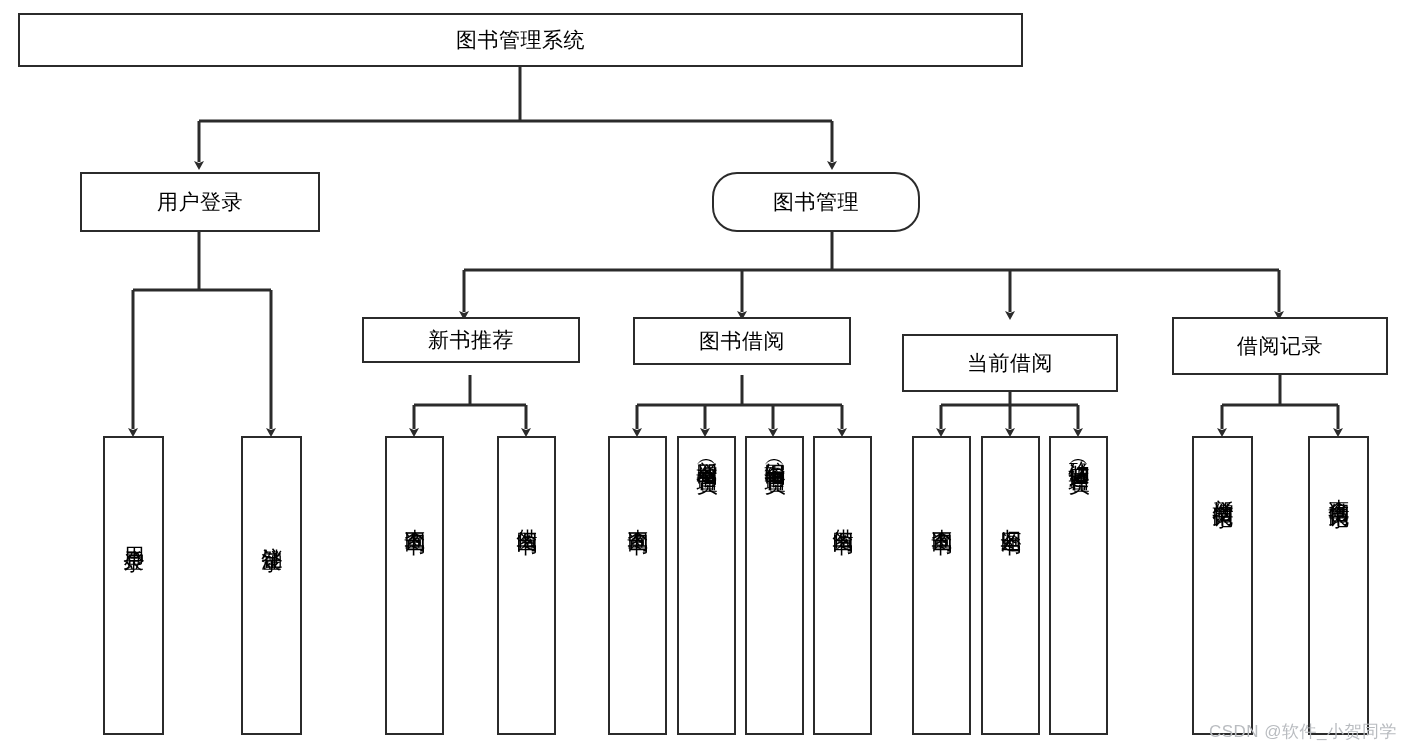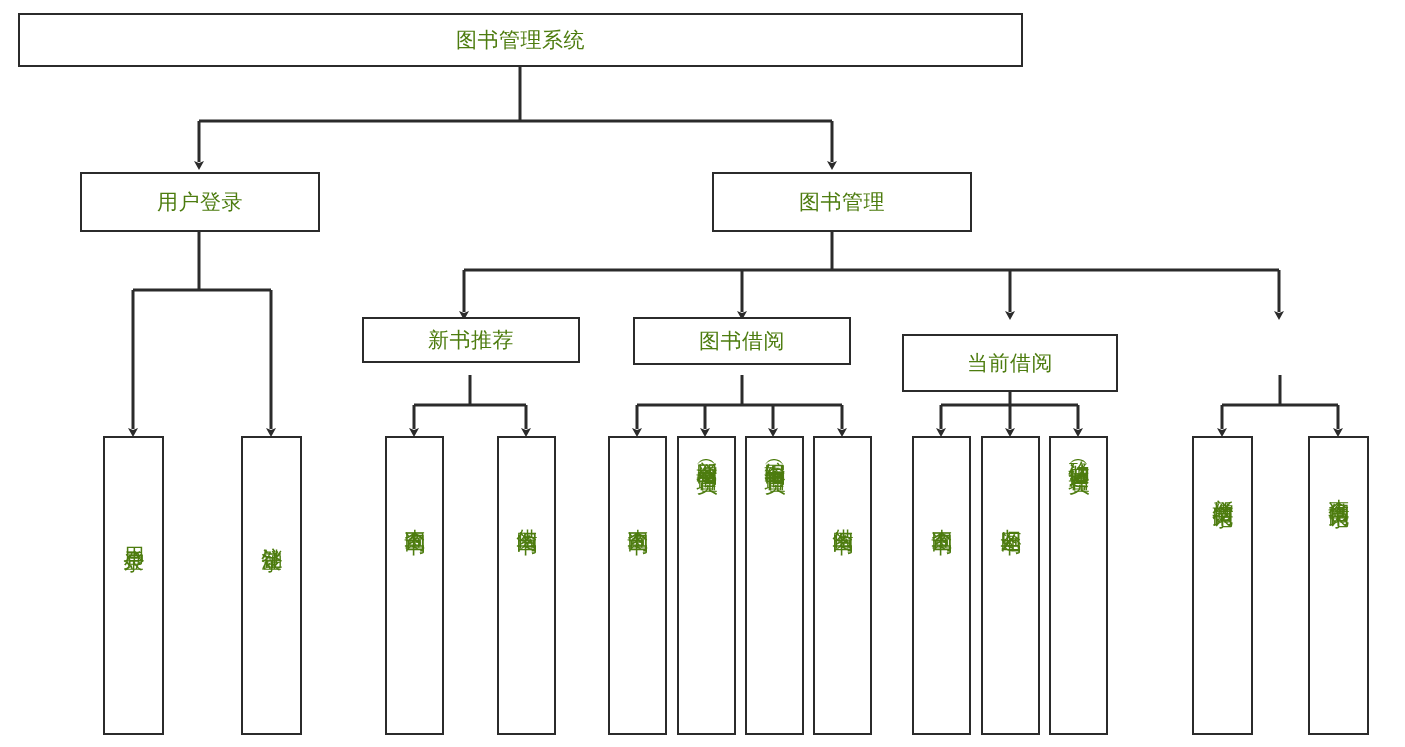--- a/index.html
+++ b/index.html
@@ -26,21 +26,21 @@
     pointer-events: none;
   }
   .node {
     position: absolute;
     box-sizing: border-box;
     border: 2px solid #2b2b2b;
     background: #ffffff;
     display: flex;
     align-items: center;
     justify-content: center;
-    color: #4d7c0f;
+    color: #000000;
   }
   .node .label {
     font-size: 21px;
     line-height: 1.15;
     letter-spacing: 0.5px;
     white-space: nowrap;
   }
   .leaf {
     align-items: flex-start;
     padding-top: 8px;
@@ -118,32 +118,35 @@
     </g>
   </svg>
 
   <div class="node" style="left:18px; top:13px; width:1005px; height:54px;">
     <span class="label">图书管理系统</span>
   </div>
 
   <div class="node" style="left:80px; top:172px; width:240px; height:60px;">
     <span class="label">用户登录</span>
   </div>
-  <div class="node" style="left:712px; top:172px; width:260px; height:60px;">
+  <div class="node" style="left:712px; top:172px; width:208px; height:60px;border-radius:25px;">
     <span class="label">图书管理</span>
   </div>
 
   <div class="node" style="left:362px; top:317px; width:218px; height:46px;">
     <span class="label">新书推荐</span>
   </div>
   <div class="node" style="left:633px; top:317px; width:218px; height:48px;">
     <span class="label">图书借阅</span>
   </div>
   <div class="node" style="left:902px; top:317px; width:216px; height:58px;margin-top:17px;">
     <span class="label">当前借阅</span>
+  </div>
+  <div class="node" style="left:1172px; top:317px; width:216px; height:58px;">
+    <span class="label">借阅记录</span>
   </div>
 
   <div class="node leaf" style="left:103px; top:436px; width:61px; height:299px; padding-top:92px;">
     <span class="label">用户登录</span>
   </div>
   <div class="node leaf" style="left:241px; top:436px; width:61px; height:299px; padding-top:92px;">
     <span class="label">注销登录</span>
   </div>
 
   <div class="node leaf" style="left:385px; top:436px; width:59px; height:299px; padding-top:74px;">
@@ -176,14 +179,15 @@
     <span class="label">确认归还（管理员）</span>
   </div>
 
   <div class="node leaf" style="left:1192px; top:436px; width:61px; height:299px; padding-top:44px;">
     <span class="label">新增借阅记录</span>
   </div>
   <div class="node leaf" style="left:1308px; top:436px; width:61px; height:299px; padding-top:44px;">
     <span class="label">查询借阅记录</span>
   </div>
 
+  <div id="watermark">CSDN @软件_小贺同学</div>
 
 </div>
 
 </body></html>

